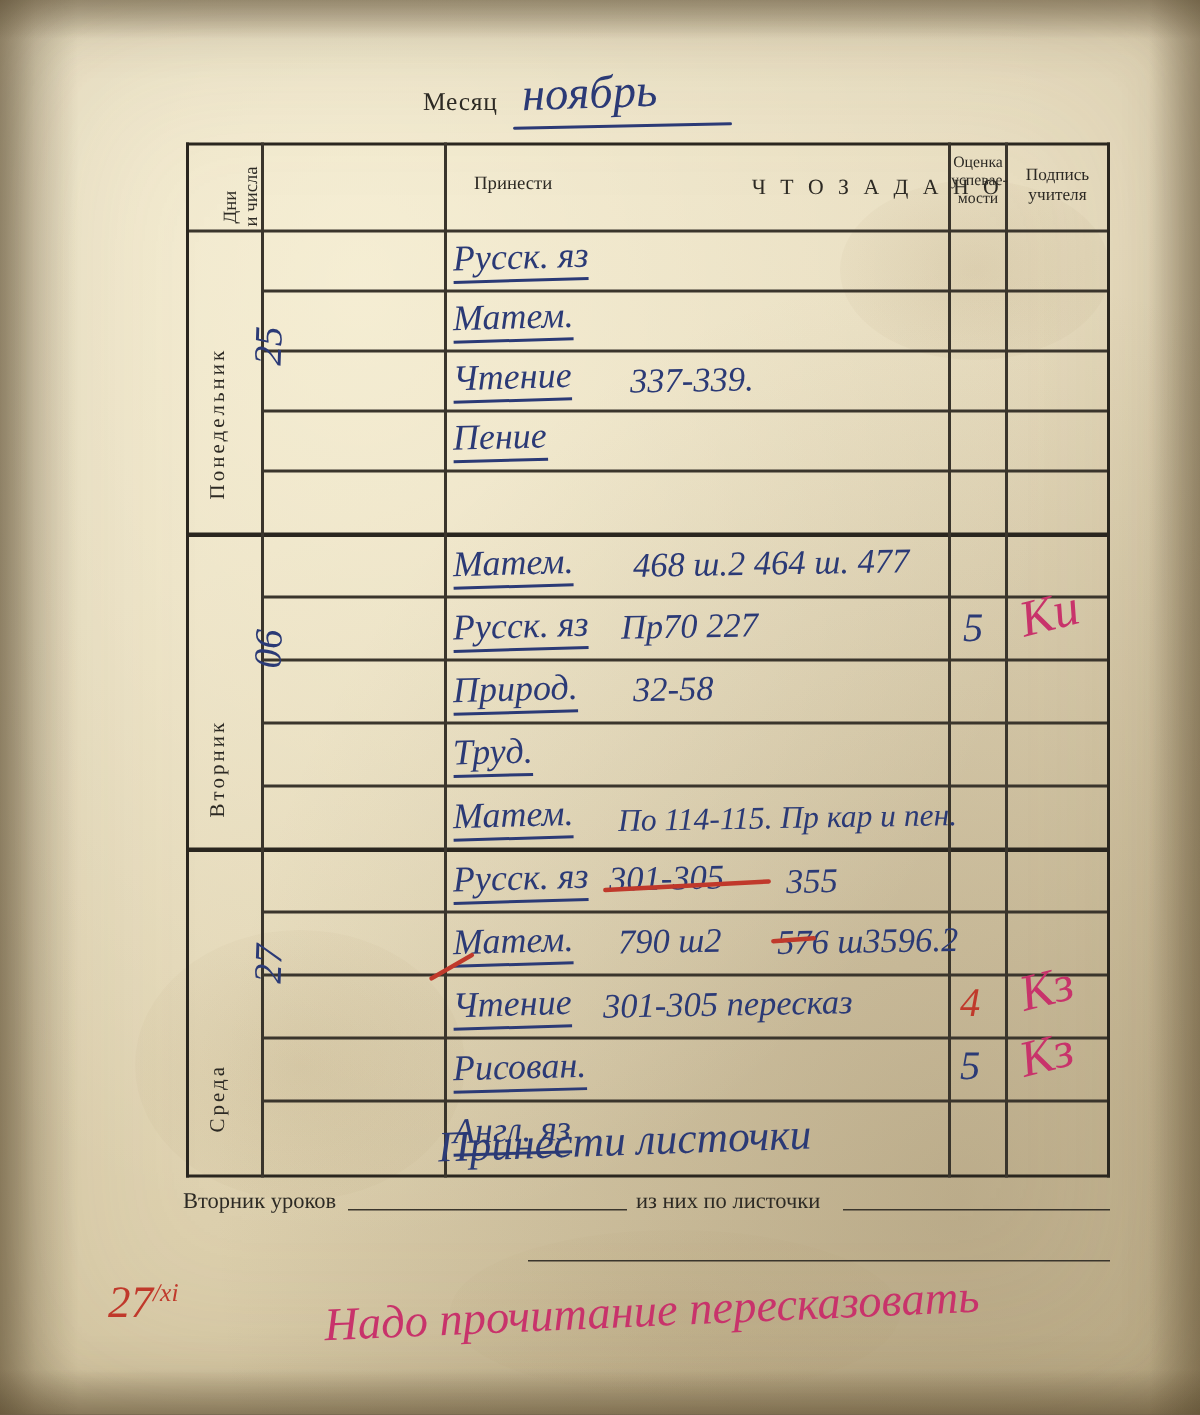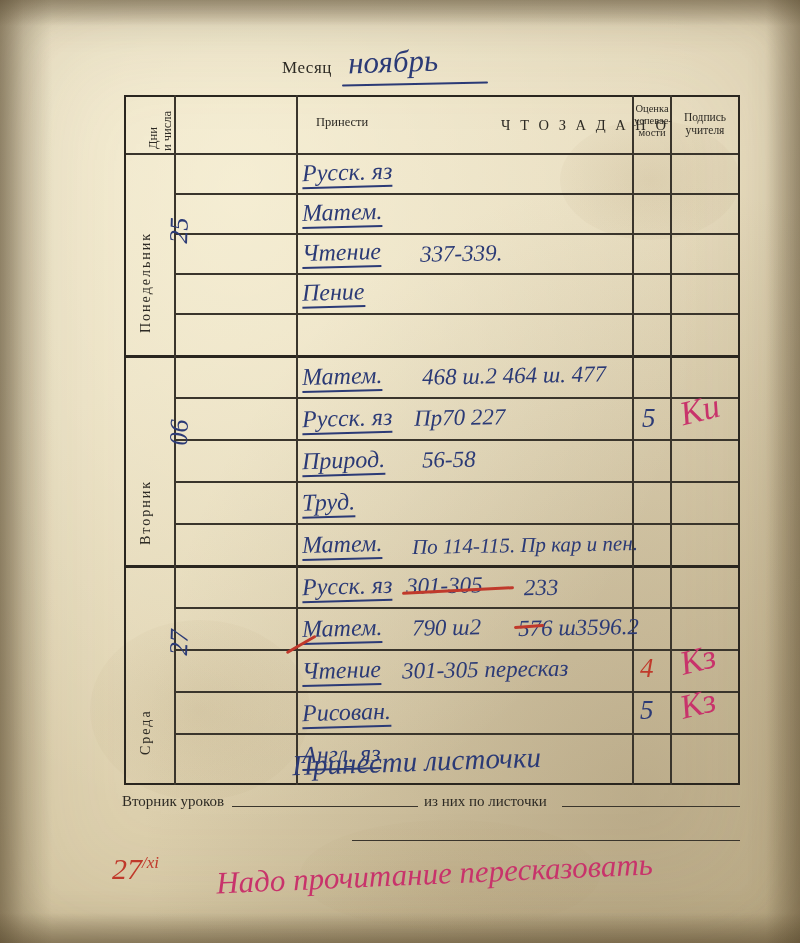--- a/index.html
+++ b/index.html
@@ -212,21 +212,20 @@
     position: absolute;
     font-size: 30px;
     font-style: italic;
     white-space: nowrap;
   }
   .datestamp {
     position: absolute;
     font-size: 30px;
     font-style: italic;
     white-space: nowrap;
-    margin-left: 40px;
   }
   .small-sup {
     font-size: 17px;
     vertical-align: super;
   }
 </style>
 </head>
 <body>
 
 <div id="page">
@@ -295,38 +294,38 @@
     <div class="daynum hw ink-blue" style="left:40px;top:350px;transform:rotate(-88deg);">06</div>
 
     <div class="subject hw ink-blue" style="left:178px;top:268px;"><span class="ul">Матем.</span></div>
     <div class="subject hw ink-blue" style="left:178px;top:310px;"><span class="ul">Русск. яз</span></div>
     <div class="subject hw ink-blue" style="left:178px;top:352px;"><span class="ul">Природ.</span></div>
     <div class="subject hw ink-blue" style="left:178px;top:394px;"><span class="ul">Труд.</span></div>
     <div class="subject hw ink-blue" style="left:178px;top:436px;"><span class="ul">Матем.</span></div>
 
     <div class="task hw ink-blue" style="left:298px;top:268px;">468 ш.2   464 ш.   477</div>
     <div class="task hw ink-blue" style="left:290px;top:310px;">Пр70     227</div>
-    <div class="task hw ink-blue" style="left:298px;top:352px;">56-58</div>
+    <div class="task hw ink-blue" style="left:298px;top:352px;">32-58</div>
     <div class="task hw ink-blue" style="left:288px;top:438px;font-size:21px;">По 114-115.   Пр кар и пен.</div>
 
     <div class="mark hw ink-blue" style="left:518px;top:308px;">5</div>
     <div class="sig hw ink-pink" style="left:556px;top:296px;">Кu</div>
 
     <div class="daylabel" style="left:14px;top:660px;">Среда</div>
     <div class="daynum hw ink-blue" style="left:40px;top:560px;transform:rotate(-88deg);">27</div>
 
     <div class="subject hw ink-blue" style="left:178px;top:478px;"><span class="ul">Русск. яз</span></div>
     <div class="subject hw ink-blue" style="left:178px;top:520px;"><span class="ul">Матем.</span></div>
     <div class="subject hw ink-blue" style="left:178px;top:562px;"><span class="ul">Чтение</span></div>
     <div class="subject hw ink-blue" style="left:178px;top:604px;"><span class="ul">Рисован.</span></div>
     <div class="subject hw ink-blue" style="left:178px;top:646px;"><span class="ul">Англ. яз</span></div>
 
     <div class="task hw ink-blue" style="left:282px;top:478px;">301-305</div>
     <div class="strike" style="left:278px;top:494px;width:112px;transform:rotate(-3deg);"></div>
-    <div class="task hw ink-blue" style="left:400px;top:480px;">233</div>
+    <div class="task hw ink-blue" style="left:400px;top:480px;">355</div>
 
     <div class="task hw ink-blue" style="left:288px;top:520px;">790 ш2</div>
     <div class="task hw ink-blue" style="left:394px;top:520px;">576  ш3596.2</div>
     <div class="strike" style="left:390px;top:530px;width:30px;transform:rotate(-4deg);"></div>
 
     <div class="task hw ink-blue" style="left:278px;top:562px;">301-305 пересказ</div>
     <div class="strike" style="left:160px;top:548px;width:34px;transform:rotate(-30deg);"></div>
 
     <div class="mark hw ink-red" style="left:516px;top:558px;">4</div>
     <div class="mark hw ink-blue" style="left:516px;top:600px;">5</div>

